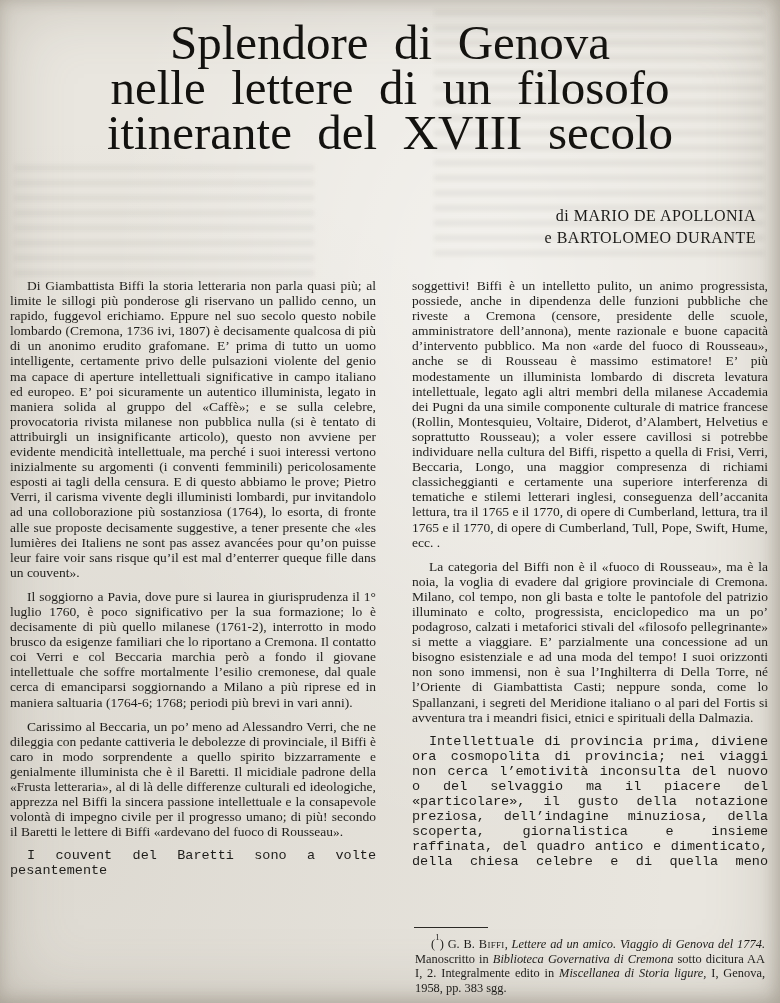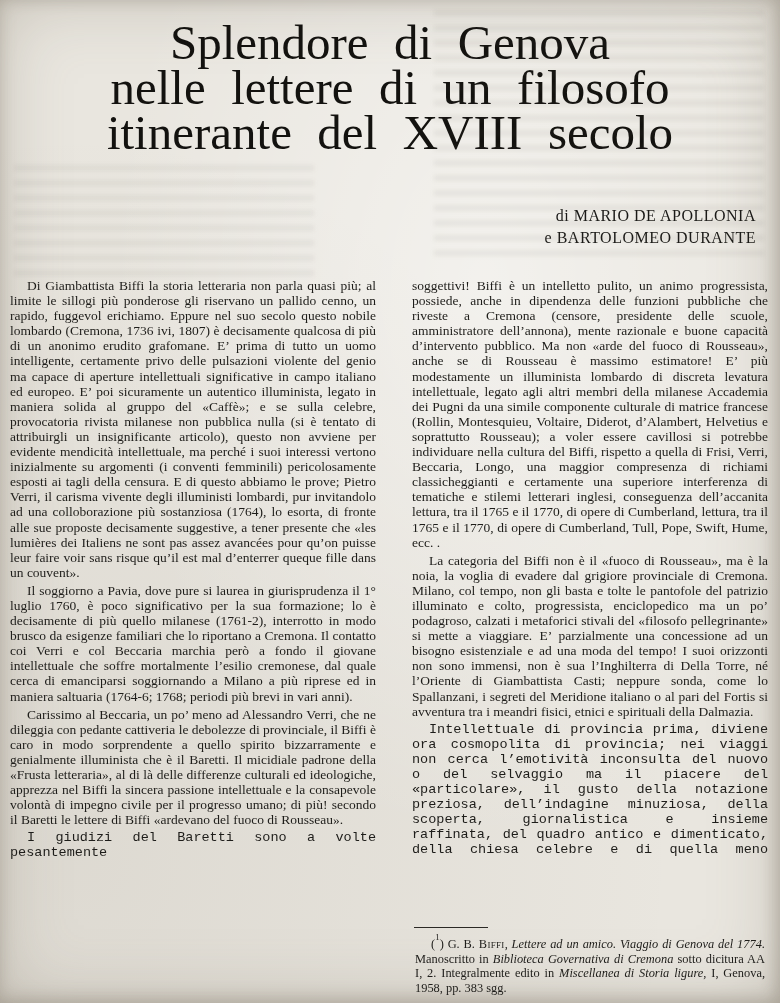--- a/index.html
+++ b/index.html
@@ -82,21 +82,21 @@
 
   .para {
     margin: 0;
     font-size: 13.5px;
     line-height: 15.1px;
     text-align: justify;
     text-indent: 17px;
     hyphens: auto;
     color: #1e1d1a;
   }
-  .para + .para { margin-top: 3px; }
+  .para + .para { margin-top: 9px; }
   .para.noindent { text-indent: 0; }
   .para.cont { text-align-last: justify; font-family: Liberation Mono, monospace; }
 
   .footnote { flex: 0 0 auto; padding-bottom: 5px; }
   .fn-rule {
     width: 74px;
     height: 0;
     border-top: 1.5px solid #2b2925;
     margin: 0 0 9px 2px;
   }
@@ -132,21 +132,21 @@
     <div>di MARIO DE APOLLONIA</div>
     <div>e BARTOLOMEO DURANTE</div>
   </div>
 
   <div class="cols">
 
     <div class="col col-left">
       <p class="para">Di Giambattista Biffi la storia letteraria non parla quasi più; al limite le sillogi più ponderose gli riservano un pallido cenno, un rapido, fuggevol erichiamo. Eppure nel suo secolo questo nobile lombardo (Cremona, 1736 ivi, 1807) è decisamente qualcosa di più di un anonimo erudito grafomane. E’ prima di tutto un uomo intelligente, certamente privo delle pulsazioni violente del genio ma capace di aperture intellettuali significative in campo italiano ed europeo. E’ poi sicuramente un autentico illuminista, legato in maniera solida al gruppo del «Caffè»; e se sulla celebre, provocatoria rivista milanese non pubblica nulla (si è tentato di attribuirgli un insignificante articolo), questo non avviene per evidente mendicità intellettuale, ma perché i suoi interessi vertono inizialmente su argomenti (i conventi femminili) pericolosamente esposti ai tagli della censura. E di questo abbiamo le prove; Pietro Verri, il carisma vivente degli illuministi lombardi, pur invitandolo ad una colloborazione più sostanziosa (1764), lo esorta, di fronte alle sue proposte decisamente suggestive, a tener presente che «les lumières dei Italiens ne sont pas assez avancées pour qu’on puisse leur faire voir sans risque qu’il est mal d’enterrer queque fille dans un couvent».</p>
       <p class="para">Il soggiorno a Pavia, dove pure si laurea in giurisprudenza il 1° luglio 1760, è poco significativo per la sua formazione; lo è decisamente di più quello milanese (1761-2), interrotto in modo brusco da esigenze familiari che lo riportano a Cremona. Il contatto coi Verri e col Beccaria marchia però a fondo il giovane intellettuale che soffre mortalmente l’esilio cremonese, dal quale cerca di emanciparsi soggiornando a Milano a più riprese ed in maniera saltuaria (1764-6; 1768; periodi più brevi in vari anni).</p>
       <p class="para">Carissimo al Beccaria, un po’ meno ad Alessandro Verri, che ne dileggia con pedante cattiveria le debolezze di provinciale, il Biffi è caro in modo sorprendente a quello spirito bizzarramente e genialmente illuminista che è il Baretti. Il micidiale padrone della «Frusta letteraria», al di là delle differenze culturali ed ideologiche, apprezza nel Biffi la sincera passione intellettuale e la consapevole volontà di impegno civile per il progresso umano; di più! secondo il Baretti le lettere di Biffi «ardevano del fuoco di Rousseau».</p>
-      <p class="para cont">I giudizi del Baretti sono a volte pesantemente</p>
+      <p class="para cont">I couvent del Baretti sono a volte pesantemente</p>
     </div>
 
     <div class="col col-right">
       <div class="col-body">
         <p class="para noindent">soggettivi! Biffi è un intelletto pulito, un animo progressista, possiede, anche in dipendenza delle funzioni pubbliche che riveste a Cremona (censore, presidente delle scuole, amministratore dell’annona), mente razionale e buone capacità d’intervento pubblico. Ma non «arde del fuoco di Rousseau», anche se di Rousseau è massimo estimatore! E’ più modestamente un illuminista lombardo di discreta levatura intellettuale, legato agli altri membri della milanese Accademia dei Pugni da una simile componente culturale di matrice francese (Rollin, Montesquieu, Voltaire, Diderot, d’Alambert, Helvetius e soprattutto Rousseau); a voler essere cavillosi si potrebbe individuare nella cultura del Biffi, rispetto a quella di Frisi, Verri, Beccaria, Longo, una maggior compresenza di richiami classicheggianti e certamente una superiore interferenza di tematiche e stilemi letterari inglesi, conseguenza dell’accanita lettura, tra il 1765 e il 1770, di opere di Cumberland, lettura, tra il 1765 e il 1770, di opere di Cumberland, Tull, Pope, Swift, Hume, ecc. .</p>
         <p class="para">La categoria del Biffi non è il «fuoco di Rousseau», ma è la noia, la voglia di evadere dal grigiore provinciale di Cremona. Milano, col tempo, non gli basta e tolte le pantofole del patrizio illuminato e colto, progressista, enciclopedico ma un po’ podagroso, calzati i metaforici stivali del «filosofo pellegrinante» si mette a viaggiare. E’ parzialmente una concessione ad un bisogno esistenziale e ad una moda del tempo! I suoi orizzonti non sono immensi, non è sua l’Inghilterra di Della Torre, né l’Oriente di Giambattista Casti; neppure sonda, come lo Spallanzani, i segreti del Meridione italiano o al pari del Fortis si avventura tra i meandri fisici, etnici e spirituali della Dalmazia.</p>
         <p class="para cont">Intellettuale di provincia prima, diviene ora cosmopolita di provincia; nei viaggi non cerca l’emotività inconsulta del nuovo o del selvaggio ma il piacere del «particolare», il gusto della notazione preziosa, dell’indagine minuziosa, della scoperta, giornalistica e insieme raffinata, del quadro antico e dimenticato, della chiesa celebre e di quella meno</p>
       </div>
 
       <div class="footnote">

